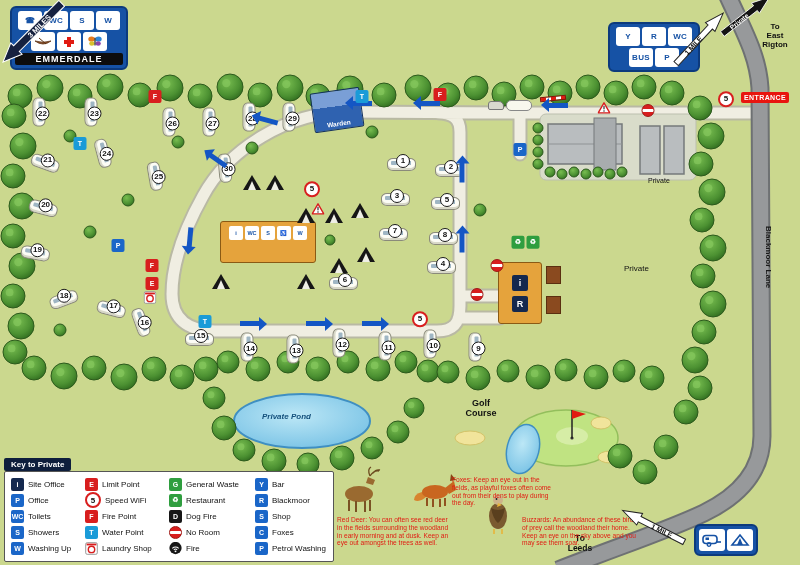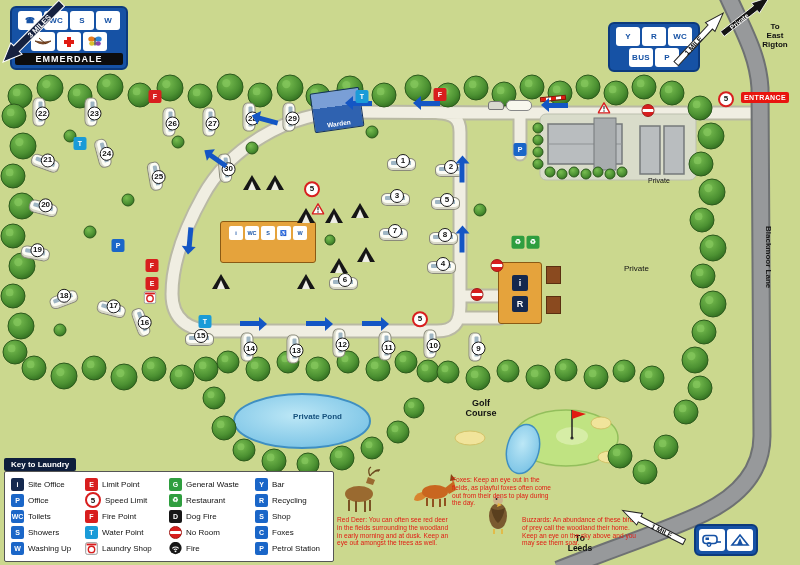--- a/index.html
+++ b/index.html
@@ -378,21 +378,21 @@
 
     <div class="lbl pre" style="left:752px;top:22px;width:46px;text-align:center;font-size:8px;font-weight:bold">To
 East
 Rigton</div>
     <div class="lbl" style="left:741px;top:92px;background:#e8150f;color:#fff;font-size:7px;font-weight:bold;padding:2px 3px;border-radius:2px;letter-spacing:.4px;z-index:6">ENTRANCE</div>
     <div class="lbl" style="left:764px;top:226px;writing-mode:vertical-rl;font-size:8px;font-weight:bold;color:#1a1a1a">Blackmoor Lane</div>
     <div class="lbl pre" style="left:560px;top:533px;width:40px;text-align:center;font-size:8.5px;font-weight:bold">To
 Leeds</div>
     <div class="lbl" style="left:648px;top:177px;font-size:7px">Private</div>
     <div class="lbl" style="left:624px;top:264px;font-size:8px">Private</div>
-    <div class="lbl" style="left:262px;top:412px;width:80px;text-align:right;font-size:8px;font-weight:bold;color:#14507c">Private Pond</div>
+    <div class="lbl" style="left:262px;top:412px;width:80px;text-align:left;font-size:8px;font-style:italic;font-weight:bold;color:#14507c">Private Pond</div>
     <div class="lbl pre" style="left:456px;top:398px;width:50px;text-align:center;font-size:9px;font-weight:bold">Golf
 Course</div>
 
     <div class="abs" style="left:312px;top:90px;width:50px;height:40px;transform:rotate(-8deg);background:linear-gradient(180deg,#7a9fd6 0%,#7a9fd6 40%,#2f62b0 40%);border:1.5px solid #12305e;border-radius:2px;z-index:2">
       <div style="position:absolute;left:0;right:0;bottom:2px;text-align:center;color:#fff;font-size:6.5px;font-weight:bold">Warden</div>
     </div>
 
     <div class="abs" id="facility">
         <span class="tile ftile">i</span>
         <span class="tile ftile">WC</span>
@@ -429,21 +429,21 @@
       <path d="M13,18 q7,4 14,0 q-2,11 -7,15 q-5,-4 -7,-15 z" fill="#5a3f1e"></path>
       <circle cx="20" cy="10" r="5" fill="#cdb48a"></circle>
       <circle cx="18.5" cy="9" r="0.9" fill="#222"></circle>
       <path d="M20,13 l4,2 -5,2 z" fill="#e8b43a"></path>
       <path d="M16,39 v5 M24,39 v5" stroke="#e8b43a" stroke-width="1.6" fill="none"></path>
     </svg>
     <div class="wl" style="left:337px;top:516px;width:112px">Red Deer: You can often see red deer in the fields surrounding the woodland in early morning and at dusk. Keep an eye out amongst the trees as well.</div>
     <div class="wl" style="left:452px;top:476px;width:100px">Foxes: Keep an eye out in the fields, as playful foxes often come out from their dens to play during the day.</div>
     <div class="wl" style="left:522px;top:516px;width:116px">Buzzards: An abundance of these birds of prey call the woodland their home. Keep an eye on the sky above and you may see them soar.</div>
 
-    <div id="legend-header">Key to Laundry</div>
+    <div id="legend-header">Key to Private</div>
     <div id="legend">
         <div class="lg-item">
           <span class="mic m-navy">i</span>
           <span class="lg-label">Site Office</span>
         </div>
         <div class="lg-item">
           <span class="mic m-blue">P</span>
           <span class="lg-label">Office</span>
         </div>
         <div class="lg-item">
@@ -457,21 +457,21 @@
         <div class="lg-item">
           <span class="mic m-blue">W</span>
           <span class="lg-label">Washing Up</span>
         </div>
         <div class="lg-item">
           <span class="mic m-red">E</span>
           <span class="lg-label">Limit Point</span>
         </div>
         <div class="lg-item">
           <span class="mic m-speed">5</span>
-          <span class="lg-label">Speed Limit</span>
+          <span class="lg-label">Speed WiFi</span>
         </div>
         <div class="lg-item">
           <span class="mic m-red">F</span>
           <span class="lg-label">Fire Point</span>
         </div>
         <div class="lg-item">
           <span class="mic m-water">T</span>
           <span class="lg-label">Water Point</span>
         </div>
         <div class="lg-item">
@@ -510,33 +510,33 @@
             </svg>
           </span>
           <span class="lg-label">Fire</span>
         </div>
         <div class="lg-item">
           <span class="mic m-blue">Y</span>
           <span class="lg-label">Bar</span>
         </div>
         <div class="lg-item">
           <span class="mic m-blue">R</span>
-          <span class="lg-label">Recycling</span>
+          <span class="lg-label">Blackmoor</span>
         </div>
         <div class="lg-item">
           <span class="mic m-blue">S</span>
           <span class="lg-label">Shop</span>
         </div>
         <div class="lg-item">
           <span class="mic m-blue">C</span>
           <span class="lg-label">Foxes</span>
         </div>
         <div class="lg-item">
           <span class="mic m-blue">P</span>
-          <span class="lg-label">Petrol Station</span>
+          <span class="lg-label">Petrol Washing</span>
         </div>
       </div>
 
   <div class="pitch" style="left: 387px; top: 155px; transform: rotate(0deg);">
         <span class="van"></span>
         <span class="pnum" style="transform: rotate(0deg);">1</span>
       </div>
       <div class="pitch" style="left: 435px; top: 161px; transform: rotate(0deg);">
         <span class="van"></span>
         <span class="pnum" style="transform: rotate(0deg);">2</span>

